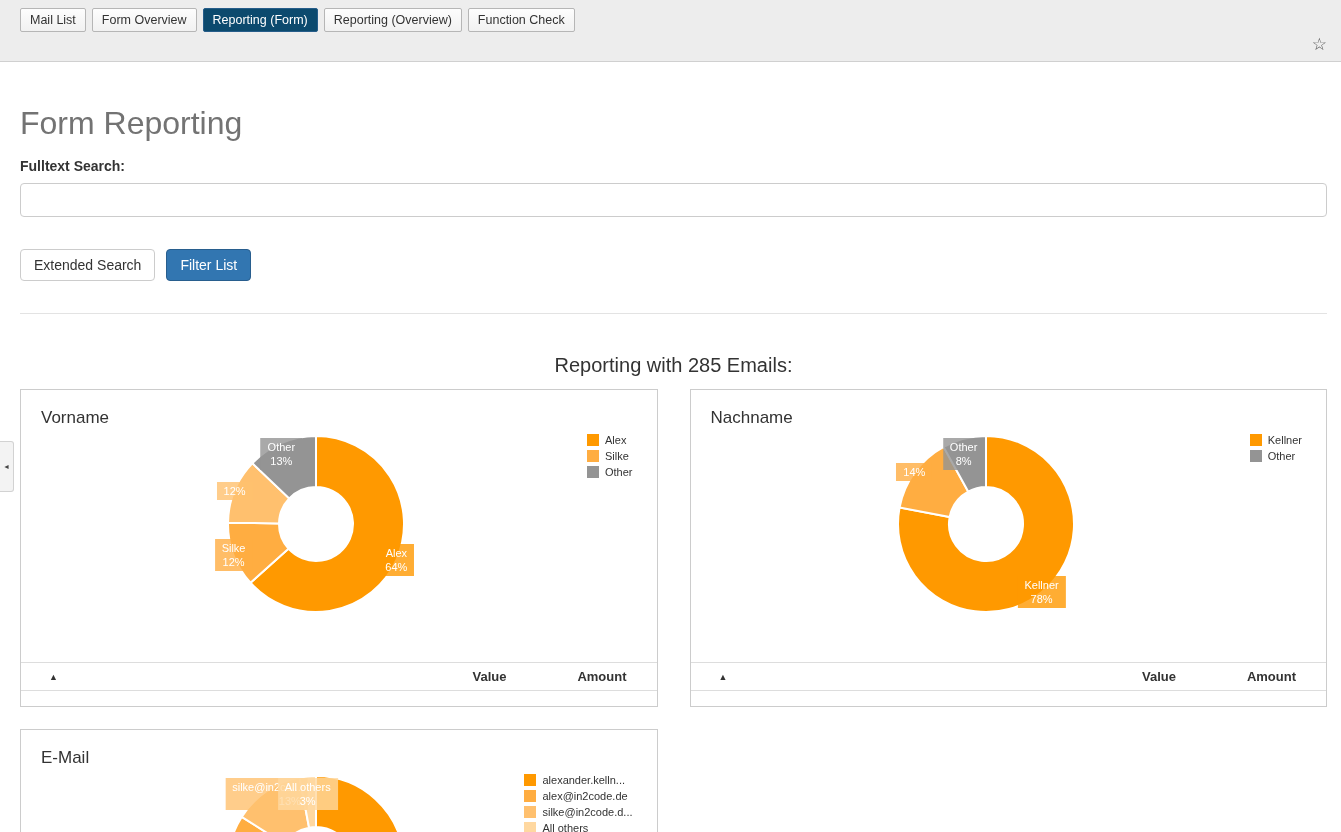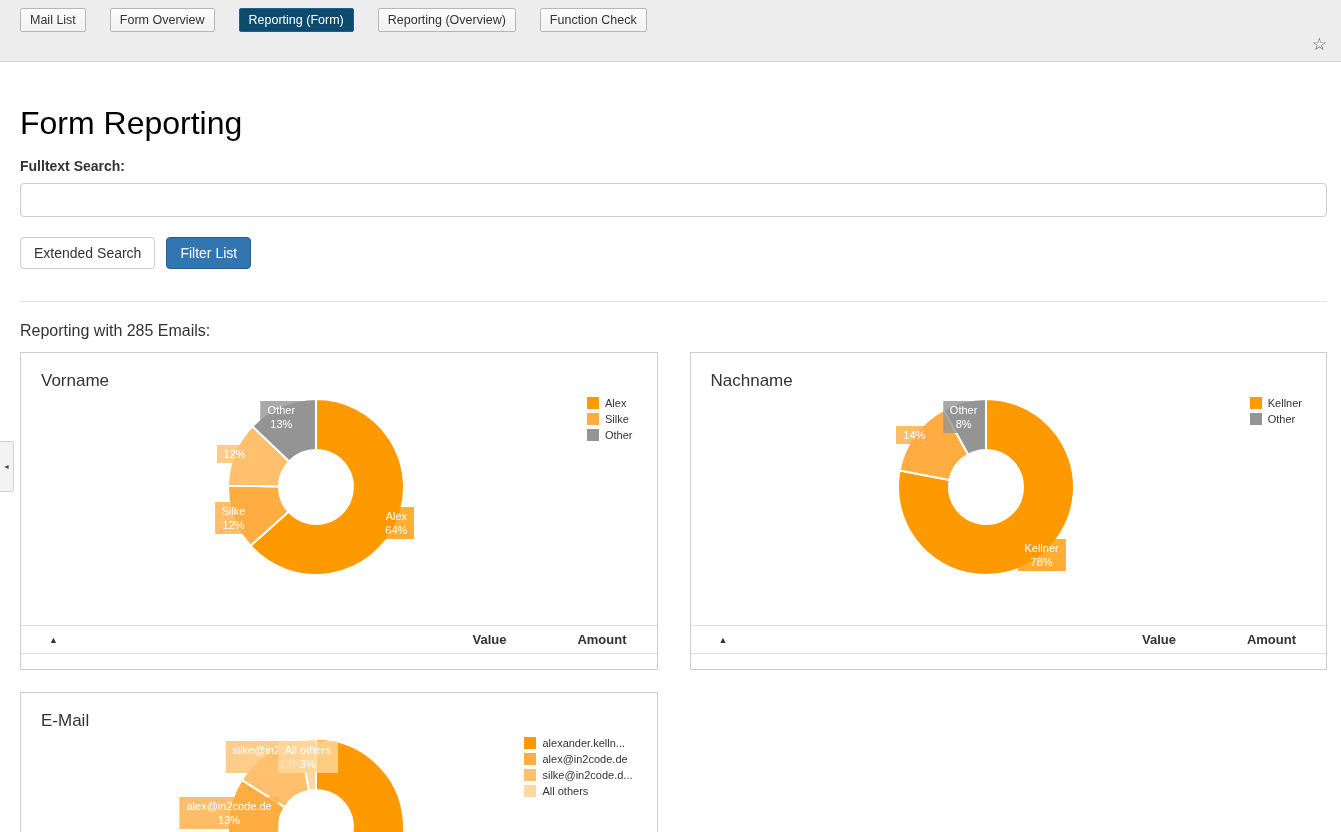--- a/index.html
+++ b/index.html
@@ -8,21 +8,21 @@
     width: 1341px; height: 832px; overflow: hidden;
     background: #fff; color: #333;
     font-family: "Liberation Sans", sans-serif;
   }
   
   .topbar {
     position: relative; height: 62px;
     background: #ededed; border-bottom: 1px solid #d0d0d0;
     padding: 8px 10px 0 20px;
   }
-  .tabs { display: flex; gap: 24px; }
+  .tabs { display: flex; gap: 6px; }
   .tab-btn {
     font-family: "Liberation Sans", sans-serif;
     font-size: 12.5px; color: #333;
     background: linear-gradient(#fdfdfd, #f1f1f1);
     border: 1px solid #b6b6b6; border-radius: 2px;
     padding: 4px 9px; cursor: pointer; line-height: 14px;
   }
   .tab-btn.active {
     background: #0c4a6e; border-color: #265d8a; color: #fff;
   }
@@ -38,40 +38,40 @@
   .collapse-handle {
     position: absolute; left: 0; top: 441px; width: 14px; height: 51px;
     background: #f3f3f3; border: 1px solid #d2d2d2; border-left: none;
     border-radius: 0 3px 3px 0;
     display: flex; align-items: center; justify-content: center;
     font-size: 7px; color: #444; cursor: pointer; z-index: 5;
   }
   
   .content { padding: 43px 14px 0 20px; }
   h1.page-title {
-    margin: 0 0 16px; font-size: 32px; font-weight: 500; color: #000000;
+    margin: 0 0 16px; font-size: 32px; font-weight: 500; color: #737373;
   }
   .search-label { font-size: 14px; font-weight: bold; margin-bottom: 9px; }
   .search-input {
     width: 100%; height: 34px;
     border: 1px solid #ccc; border-radius: 4px;
     padding: 6px 12px; font-size: 14px;
     font-family: "Liberation Sans", sans-serif;
     outline: none;
   }
   .btn-row { margin-top: 20px; display: flex; gap: 11px; }
   .btn {
     font-family: "Liberation Sans", sans-serif;
     font-size: 14px; line-height: 16px;
     padding: 7px 13px; border-radius: 4px;
-    border: 1px solid #ccc; background: #fff; color: #333; cursor: pointer;
+    border: 1px solid #ccc; background: #fff; color: #333; cursor: pointer; margin-top: 12px;
   }
   .btn-primary { background: #3276b1; border-color: #285e8e; color: #fff; }
   hr.divider { border: none; border-top: 1px solid #e3e3e3; margin: 32px 0 0; }
-  h2.reporting-heading { margin: 20px 0 12px; font-size: 16px; font-weight: 500; color: #333; }
+  h2.reporting-heading { margin: 40px 0 12px; font-size: 20px; font-weight: 500; color: #333; text-align: center; }
   
   .charts {
     display: grid; grid-template-columns: 1fr 1fr;
     column-gap: 32px; row-gap: 22px;
   }
   .panel { border: 1px solid #ccc; background: #fff; padding: 14px 0 15px; }
   .panel-title { font-size: 17px; color: #333; padding: 4px 20px 0; }
   .chart-area { position: relative; height: 218px; margin-top: 6px; overflow: visible; }
   .chart-area svg { position: absolute; left: 0; top: 0; }
   .callout {

